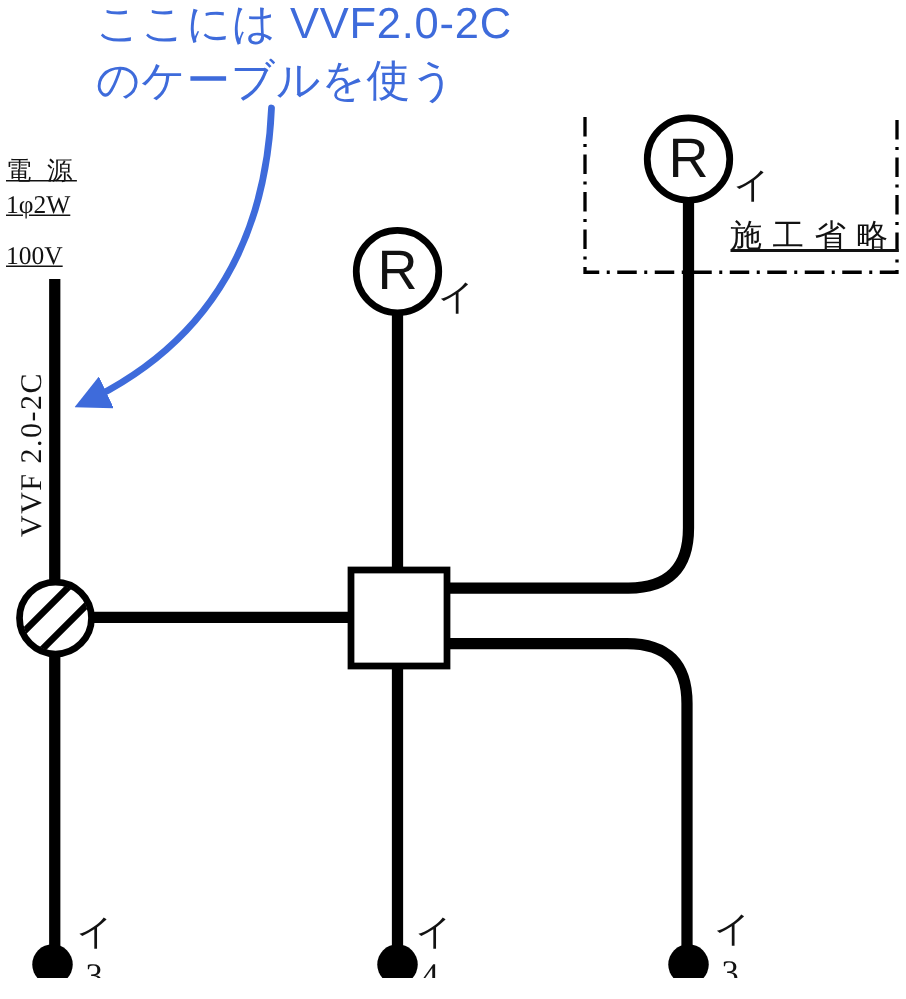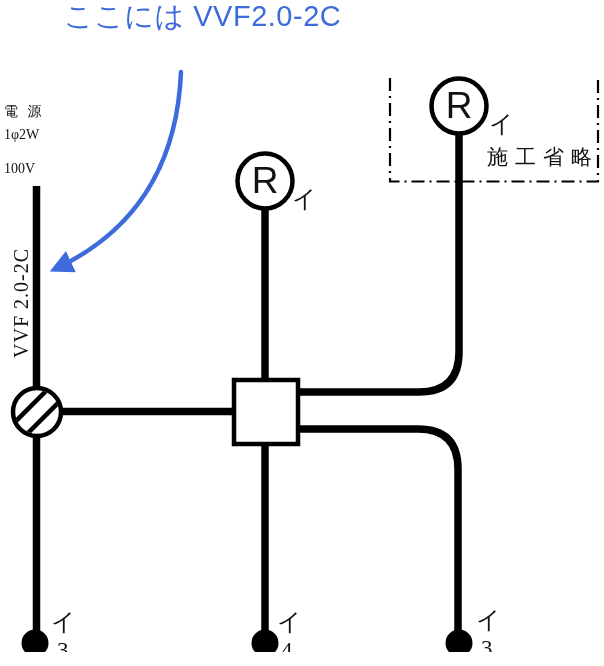--- a/index.html
+++ b/index.html
@@ -12,32 +12,32 @@
     width:604px;height:652px;
     background:#ffffff;
     overflow:hidden;
     font-family:"Liberation Serif","DejaVu Serif",serif;
   }
   .t{position:absolute;white-space:nowrap;line-height:1;color:var(--ink);}
   .serif{font-family:"Liberation Serif","DejaVu Serif",serif;}
   .sans{font-family:"Liberation Sans","DejaVu Sans",sans-serif;}
   .blue{color:var(--blue);}
   .ann{font-size:29px;letter-spacing:0.5px;}
-  .pwr{font-size:14px;}
+  .pwr{font-size:17px;text-decoration:underline;}
   .small{font-size:24px;}
   .num{font-size:23px;}
   .rlabel{font-size:37px;transform:translate(-50%,-52%);}
   #cable-label{
     left:11px;top:358px;
     font-size:20px;
     transform:rotate(-90deg);
     transform-origin:0 0;
     letter-spacing:1px;
   }
-  #omission-label{font-size:21px;letter-spacing:7px;}
+  #omission-label{font-size:21px;letter-spacing:7px;text-decoration:underline;}
   svg{position:absolute;left:0;top:0;}
 </style>
 </head>
 <body>
 
 <div id="stage">
 
   <svg width="604" height="666" viewBox="0 0 604 666">
     <defs>
       <marker id="arrowhead" viewBox="0 0 10 10" refX="7.5" refY="5" markerWidth="5.2" markerHeight="5.2" orient="auto">
@@ -70,20 +70,21 @@
     <circle cx="35" cy="643" r="13.5" fill="#000"></circle>
     <circle cx="265" cy="643" r="13.5" fill="#000"></circle>
     <circle cx="459" cy="643" r="13.5" fill="#000"></circle>
 
     <path d="M390,78 V181.5 H598 V78" fill="none" stroke="#000" stroke-width="2.2" stroke-dasharray="13 5 2 5"></path>
 
     <path d="M181,72 Q175,213 55,269" fill="none" stroke="#3E6BDB" stroke-width="4.5" stroke-linecap="round" marker-end="url(#arrowhead)"></path>
   </svg>
 
   <div class="t sans blue ann" style="left:64px;top:2px;">ここには VVF2.0-2C</div>
+  <div class="t sans blue ann" style="left:64px;top:40px;">のケーブルを使う</div>
 
   <div class="t serif pwr" style="left:4px;top:105px;letter-spacing:3px;">電 源</div>
   <div class="t serif pwr" style="left:4px;top:128px;">1φ2W</div>
   <div class="t serif pwr" style="left:4px;top:162px;">100V</div>
 
   <div class="t serif" id="cable-label">VVF 2.0-2C</div>
 
   <div class="t serif" id="omission-label" style="left:487px;top:147px;">施工省略</div>
 
   <div class="t sans rlabel" style="left:265px;top:181px;">R</div>

